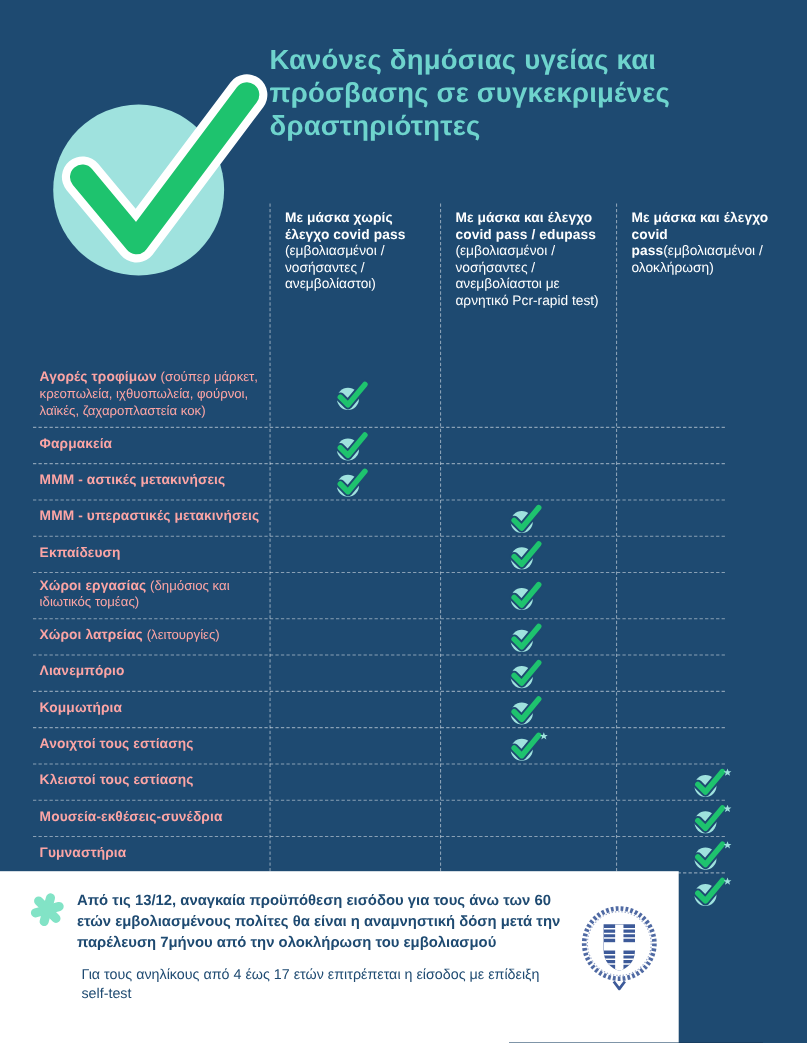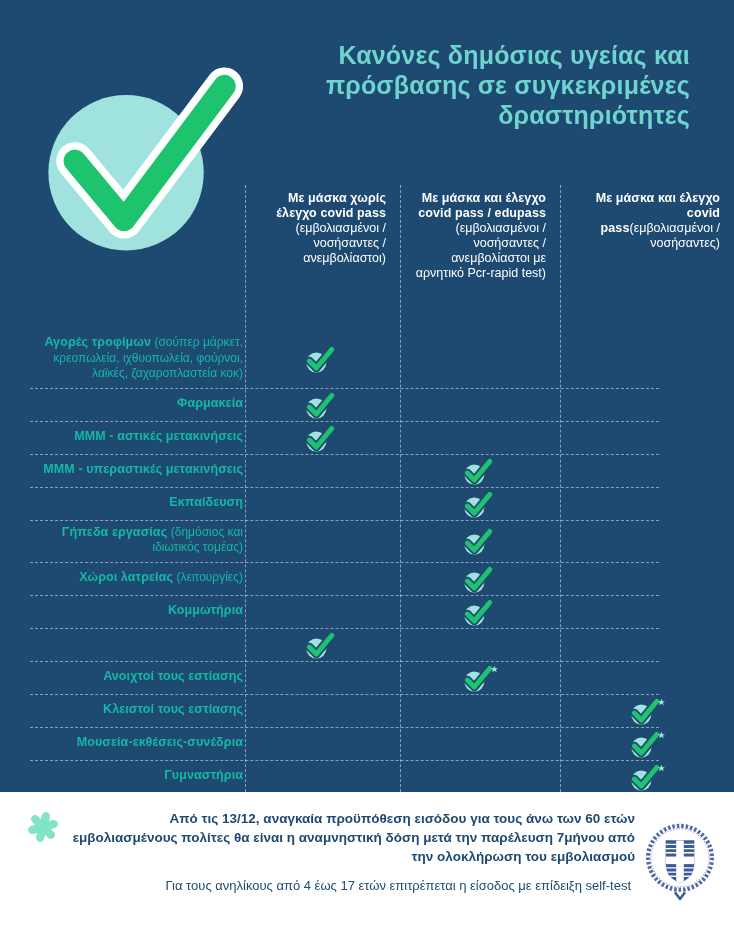--- a/index.html
+++ b/index.html
@@ -1,20 +1,19 @@
 <!DOCTYPE html>
 <html><head>
 <meta charset="utf-8">
 <style>
   html,body{margin:0;padding:0;background:#0e2e4a;}
   .poster{
     position:relative; width:734px; height:948px; overflow:hidden;
     background:#1e4a71;
     font-family:"Liberation Sans", sans-serif;
-    text-align:right;
     -webkit-font-smoothing:antialiased;
   }
   
   .logo{position:absolute; left:12px; top:56px; width:236px; height:200px;}
   
   .title{
     position:absolute; left:245px; top:40px; width:445px;
     margin:0; font-size:25px; line-height:30px; font-weight:700;
     color:#6ed4cd; letter-spacing:.2px;
   }
@@ -22,27 +21,27 @@
   .table{position:absolute; left:0; top:185px; width:679px;}
   .vline{position:absolute; top:0; bottom:4px; width:0; border-left:1.5px dashed rgba(255,255,255,.48);}
   .vline.v1{left:245px;} .vline.v2{left:400px;} .vline.v3{left:560px;}
   .header-row{display:grid; grid-template-columns:245px 155px 160px 174px; min-height:145px; align-items:start;}
   .col-head{padding:6px 14px 0 14px; color:#fff; font-size:12.5px; line-height:15px;}
   .col-head b{font-weight:700; letter-spacing:.1px;}
   .col-head .paren{font-weight:400;}
   .row{display:grid; grid-template-columns:245px 155px 160px 174px; position:relative; align-items:center; min-height:27px;}
   .row::after{content:""; position:absolute; left:30px; right:20px; bottom:-1px; border-bottom:1.5px dashed rgba(255,255,255,.48);}
   .row:last-child::after{display:none;}
-  .label{padding:5px 2px 6px 36px; color:#14b8a6; font-size:12.5px; line-height:15.5px;}
+  .label{padding:5px 2px 6px 36px; color:#fca5a5; font-size:12.5px; line-height:15.5px;}
   .lbl{font-weight:700; white-space:nowrap; letter-spacing:.1px;}
   .dtl{font-weight:400; font-size:12px;}
   .chk{display:flex; justify-content:center; align-items:center; padding-top:2px;}
   .check-svg{display:block;}
   
-  .footer{position:absolute; left:0; top:792px; width:734px; height:156px; background:#ffffff; display:flex; align-items:flex-start;}
+  .footer{position:absolute; left:0; top:792px; width:617px; height:156px; background:#ffffff; display:flex; align-items:flex-start;}
   .footer-icon{margin:17px 9px 0 25px; flex:0 0 auto;}
   .notes{margin-top:17px; width:565px; color:#1e4a71;}
   .note-bold{margin:0 0 11px 0; font-weight:700; font-size:13.5px; line-height:19px;}
   .note-reg{margin:4px; font-weight:400; font-size:13px; line-height:17px;}
   .emblem{margin-left:auto; margin-right:12px; margin-top:26px; flex:0 0 auto;}
 </style>
 </head>
 <body>
 
 <div class="poster">
@@ -61,21 +60,21 @@
     <div class="vline v1"></div>
     <div class="vline v2"></div>
     <div class="vline v3"></div>
 
     <div class="header-row">
       <div class="col-head"></div>
       <div class="col-head"><b>Με μάσκα χωρίς έλεγχο covid pass</b>
         <span class="paren">(εμβολιασμένοι / νοσήσαντες / ανεμβολίαστοι)</span></div>
       <div class="col-head"><b>Με μάσκα και έλεγχο covid pass / edupass</b>
         <span class="paren">(εμβολιασμένοι / νοσήσαντες / ανεμβολίαστοι με αρνητικό Pcr-rapid test)</span></div>
-      <div class="col-head"><b>Με μάσκα και έλεγχο covid pass</b><span class="paren">(εμβολιασμένοι /νοσήσαντες)</span></div>
+      <div class="col-head"><b>Με μάσκα και έλεγχο covid pass</b><span class="paren">(εμβολιασμένοι /ολοκλήρωση)</span></div>
     </div>
 
     <div id="rows-container">
         <div class="row">
           <div class="label"><span class="lbl">Αγορές τροφίμων</span> <span class="dtl">(σούπερ μάρκετ, κρεοπωλεία, ιχθυοπωλεία, φούρνοι, λαϊκές, ζαχαροπλαστεία κοκ)</span></div>
           <div class="chk">
             <svg class="check-svg" viewBox="0 0 48 40" width="37" height="31">
               <circle cx="16" cy="24" r="13" fill="#9fe2de"></circle>
               <path d="M7 22 L16 31 L36 7" fill="none" stroke="#1e4a71" stroke-width="11" stroke-linecap="round" stroke-linejoin="round"></path>
               <path d="M7 22 L16 31 L36 7" fill="none" stroke="#1ec36e" stroke-width="6.5" stroke-linecap="round" stroke-linejoin="round"></path>
@@ -126,21 +125,21 @@
           <div class="chk">
             <svg class="check-svg" viewBox="0 0 48 40" width="37" height="31">
               <circle cx="16" cy="24" r="13" fill="#9fe2de"></circle>
               <path d="M7 22 L16 31 L36 7" fill="none" stroke="#1e4a71" stroke-width="11" stroke-linecap="round" stroke-linejoin="round"></path>
               <path d="M7 22 L16 31 L36 7" fill="none" stroke="#1ec36e" stroke-width="6.5" stroke-linecap="round" stroke-linejoin="round"></path>
             </svg>
           </div>
           <div class="chk"></div>
         </div>
         <div class="row">
-          <div class="label"><span class="lbl">Γήπεδα εργασίας</span> <span class="dtl">(δημόσιος και ιδιωτικός τομέας)</span></div>
+          <div class="label"><span class="lbl">Χώροι εργασίας</span> <span class="dtl">(δημόσιος και ιδιωτικός τομέας)</span></div>
           <div class="chk"></div>
           <div class="chk">
             <svg class="check-svg" viewBox="0 0 48 40" width="37" height="31">
               <circle cx="16" cy="24" r="13" fill="#9fe2de"></circle>
               <path d="M7 22 L16 31 L36 7" fill="none" stroke="#1e4a71" stroke-width="11" stroke-linecap="round" stroke-linejoin="round"></path>
               <path d="M7 22 L16 31 L36 7" fill="none" stroke="#1ec36e" stroke-width="6.5" stroke-linecap="round" stroke-linejoin="round"></path>
             </svg>
           </div>
           <div class="chk"></div>
         </div>
@@ -150,32 +149,33 @@
           <div class="chk">
             <svg class="check-svg" viewBox="0 0 48 40" width="37" height="31">
               <circle cx="16" cy="24" r="13" fill="#9fe2de"></circle>
               <path d="M7 22 L16 31 L36 7" fill="none" stroke="#1e4a71" stroke-width="11" stroke-linecap="round" stroke-linejoin="round"></path>
               <path d="M7 22 L16 31 L36 7" fill="none" stroke="#1ec36e" stroke-width="6.5" stroke-linecap="round" stroke-linejoin="round"></path>
             </svg>
           </div>
           <div class="chk"></div>
         </div>
         <div class="row">
+          <div class="label"><span class="lbl">Λιανεμπόριο</span></div>
+          <div class="chk"></div>
+          <div class="chk">
+            <svg class="check-svg" viewBox="0 0 48 40" width="37" height="31">
+              <circle cx="16" cy="24" r="13" fill="#9fe2de"></circle>
+              <path d="M7 22 L16 31 L36 7" fill="none" stroke="#1e4a71" stroke-width="11" stroke-linecap="round" stroke-linejoin="round"></path>
+              <path d="M7 22 L16 31 L36 7" fill="none" stroke="#1ec36e" stroke-width="6.5" stroke-linecap="round" stroke-linejoin="round"></path>
+            </svg>
+          </div>
+          <div class="chk"></div>
+        </div>
+        <div class="row">
           <div class="label"><span class="lbl">Κομμωτήρια</span></div>
-          <div class="chk"></div>
-          <div class="chk">
-            <svg class="check-svg" viewBox="0 0 48 40" width="37" height="31">
-              <circle cx="16" cy="24" r="13" fill="#9fe2de"></circle>
-              <path d="M7 22 L16 31 L36 7" fill="none" stroke="#1e4a71" stroke-width="11" stroke-linecap="round" stroke-linejoin="round"></path>
-              <path d="M7 22 L16 31 L36 7" fill="none" stroke="#1ec36e" stroke-width="6.5" stroke-linecap="round" stroke-linejoin="round"></path>
-            </svg>
-          </div>
-          <div class="chk"></div>
-        </div>
-        <div class="row">
           <div class="chk"></div>
           <div class="chk">
             <svg class="check-svg" viewBox="0 0 48 40" width="37" height="31">
               <circle cx="16" cy="24" r="13" fill="#9fe2de"></circle>
               <path d="M7 22 L16 31 L36 7" fill="none" stroke="#1e4a71" stroke-width="11" stroke-linecap="round" stroke-linejoin="round"></path>
               <path d="M7 22 L16 31 L36 7" fill="none" stroke="#1ec36e" stroke-width="6.5" stroke-linecap="round" stroke-linejoin="round"></path>
             </svg>
           </div>
           <div class="chk"></div>
         </div>

